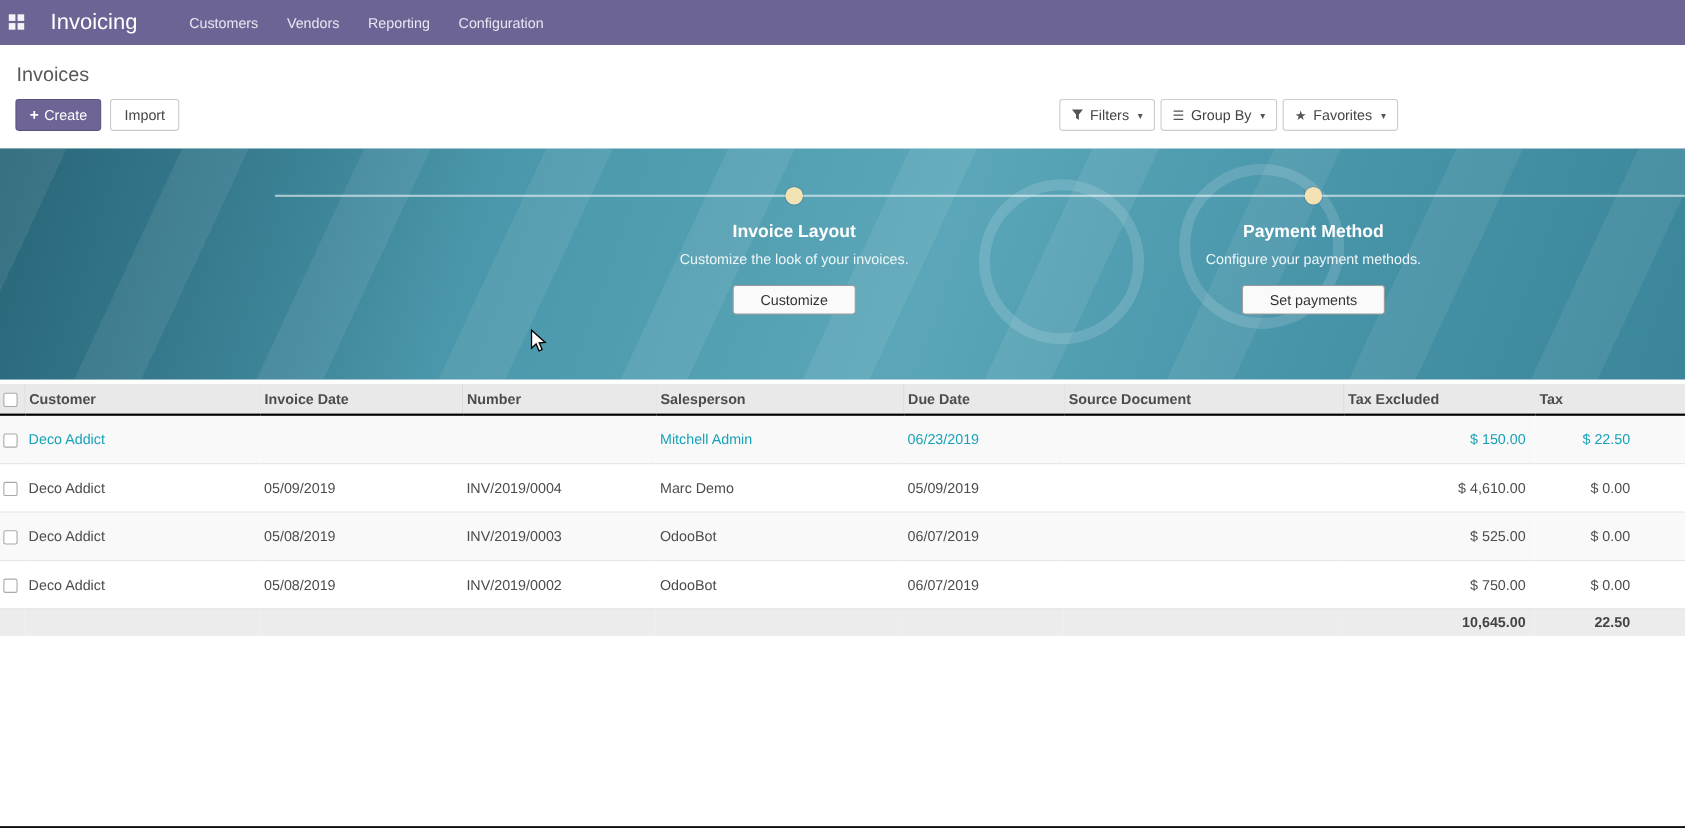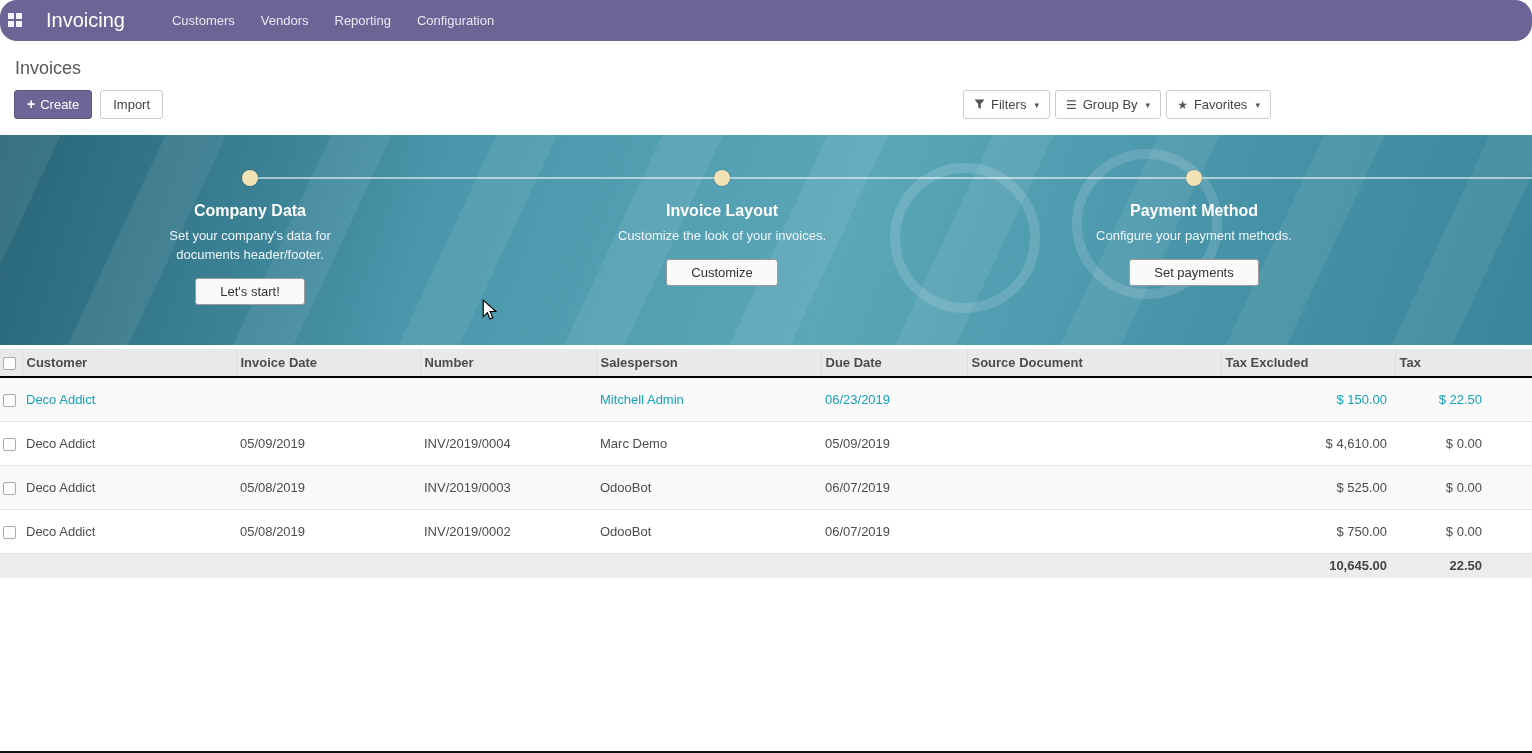--- a/index.html
+++ b/index.html
@@ -5,21 +5,21 @@
   * { box-sizing: border-box; }
   html,body { margin:0; padding:0; }
   body {
     width:1532px; height:753px; position:relative; overflow:hidden;
     background:#fff; font-family:"Liberation Sans", sans-serif;
   }
 
   
   .navbar {
     height:41px; background:#6d6496; display:flex; align-items:center;
-    padding:0 16px 0 8px; color:#fff;border-radius:17px;
+    padding:0 16px 0 8px; color:#fff;
   }
   .apps-icon {
     width:15px; height:15px; display:grid;
     grid-template-columns:6px 6px; grid-template-rows:6px 6px; gap:2px;
     cursor:pointer; flex:0 0 auto;
   }
   .apps-icon span { background:#ffffff; opacity:.92; }
   .app-name { font-size:20px; margin-left:23px; cursor:pointer; }
   .nav-menu { display:flex; margin-left:34px;justify-content:center; }
   .nav-item { font-size:13px; color:#e9e7f2; padding:13px 13px; cursor:pointer; }
@@ -173,26 +173,20 @@
       <span class="caret">▾</span>
     </button>
   </div>
 </div>
 
 <div class="onboarding">
   <div class="deco-circle c1"></div>
   <div class="deco-circle c2"></div>
   <div class="progress-line"></div>
 
-  <div class="step step1">
-    <div class="dot"></div>
-    <div class="title">Company Data</div>
-    <div class="desc">Set your company's data for documents header/footer.</div>
-    <button class="step-btn">Let's start!</button>
-  </div>
 
   <div class="step step2">
     <div class="dot"></div>
     <div class="title">Invoice Layout</div>
     <div class="desc">Customize the look of your invoices.</div>
     <button class="step-btn">Customize</button>
   </div>
 
   <div class="step step3">
     <div class="dot"></div>

